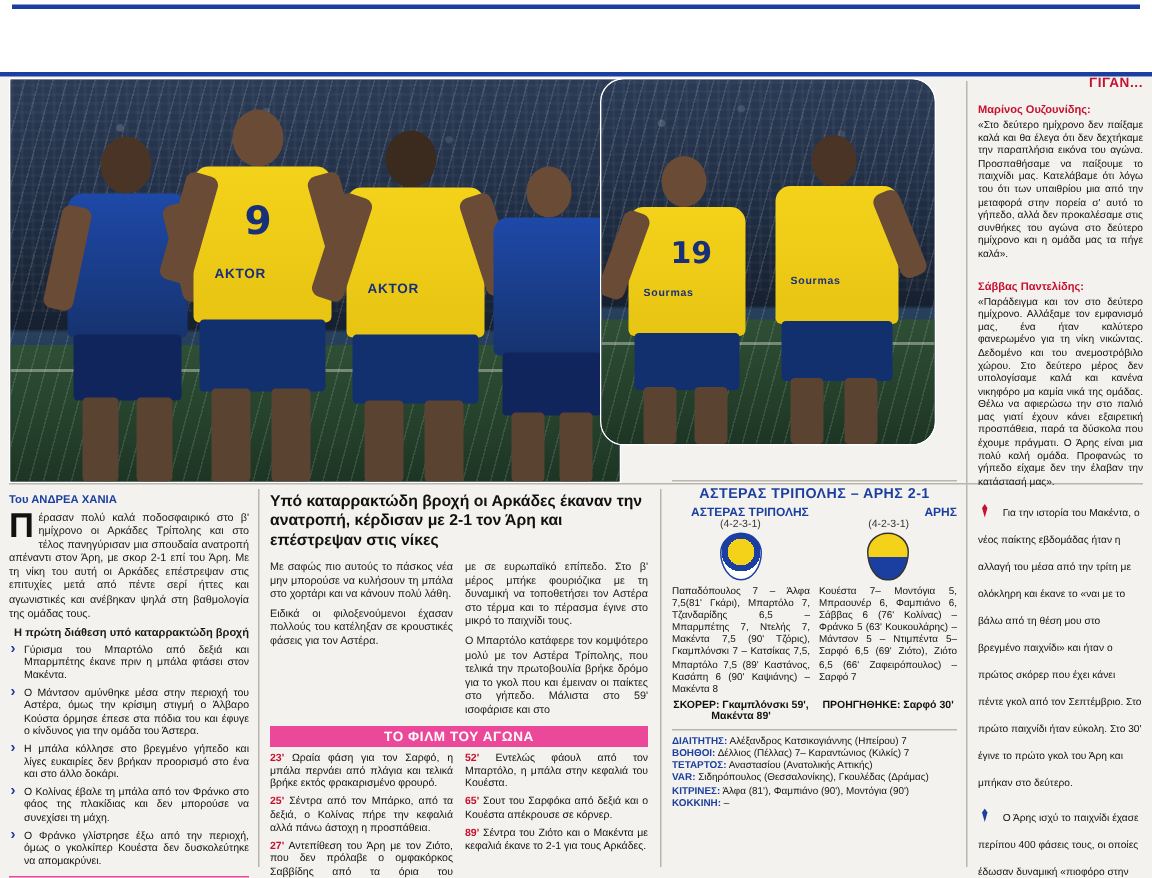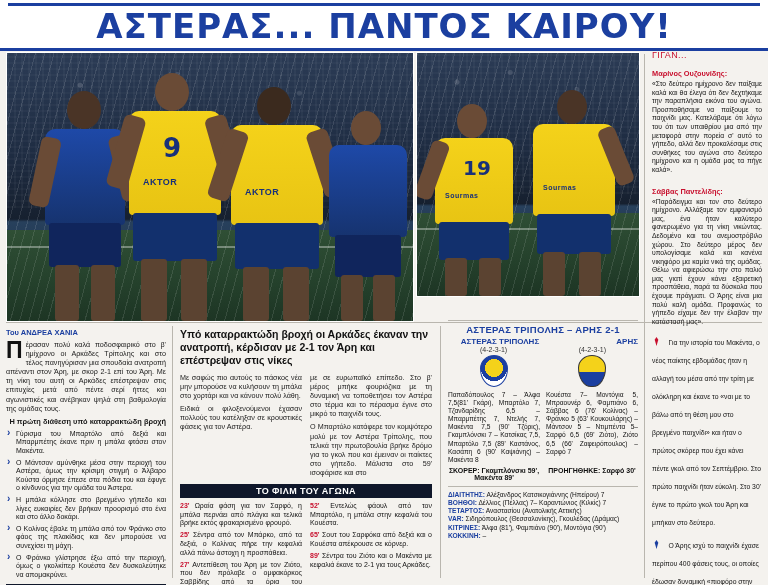--- a/index.html
+++ b/index.html
@@ -34,21 +34,21 @@
 
   
   .photos{
     position:absolute;left:6px;top:52px;width:640px;height:268px;
   }
   .photo{
     position:absolute;top:0;overflow:hidden;background:#21324a;
     border:1px solid #ffffff;
   }
   .photo.main{left:0;width:406px;height:268px;}
-  .photo.side{left:410px;width:222px;height:243px;}
+  .photo.side{left:394px;width:222px;height:243px;border-radius:16px;}
 
   
   .bg-stadium{
     position:absolute;inset:0;
     background:
       radial-gradient(circle at 18% 12%, rgba(255,255,255,.16) 0 2px, rgba(0,0,0,0) 3px),
       radial-gradient(circle at 42% 8%, rgba(255,255,255,.12) 0 2px, rgba(0,0,0,0) 3px),
       radial-gradient(circle at 72% 15%, rgba(255,255,255,.10) 0 2px, rgba(0,0,0,0) 3px),
       linear-gradient(180deg,#2b3b55 0%, #1e2c42 38%, #16202f 62%, #27405c 63%, #1b2b3f 100%);
   }
@@ -100,21 +100,21 @@
     font-size:7.2px;line-height:9.1px;text-align:justify;margin:0 0 4px 0;color:#1a1a1a;
   }
   .dropcap:first-letter{
     float:left;font-size:23px;line-height:18px;font-weight:bold;padding:1px 3px 0 0;color:#111;
   }
   .lead{
     font-size:10.5px;line-height:13px;font-weight:bold;color:#111;margin:0 0 6px 0;
   }
 
   .sect-head{
-    background:#0f172a;color:#fff;font-weight:bold;font-size:9px;
+    background:#ec4899;color:#fff;font-weight:bold;font-size:9px;
     text-align:center;padding:2px 0;letter-spacing:.4px;
   }
   li.tick{
     position:relative;list-style:none;font-size:7px;line-height:8.6px;margin:0 0 3px 0;
     padding-left:10px;text-align:justify;
   }
   ul.ticklist{margin:4px 0 0 0;padding:0;}
   li.tick:before{
     content:"›";position:absolute;left:1px;top:-1px;color:#1b3fa0;font-weight:bold;font-size:10px;
   }
@@ -141,37 +141,36 @@
     border:1px solid #333;
   }
   .squad{font-size:6.6px;line-height:8.1px;text-align:justify;}
   .scoreline{font-weight:bold;font-size:7px;text-align:center;}
   .ref{font-size:6.6px;line-height:8.2px;text-align:justify;}
   .ref b{color:#1b3fa0;}
   .red-label{color:#c8102e;font-weight:bold;}
 
   
   .rail-head{
-    color:#c8102e;font-weight:normal;font-size:9px;letter-spacing:.4px;margin-bottom:2px;
+    color:#c8102e;font-weight:bold;font-size:9px;letter-spacing:.4px;margin-bottom:2px;text-align:right;
   }
   .rail-sub{color:#c8102e;font-weight:bold;font-size:7.4px;}
   .rail p{font-size:6.8px;line-height:8.6px;text-align:justify;margin:0 0 5px 0;}
   .pin{
     display:inline-block;width:9px;height:9px;margin-right:3px;vertical-align:-1px;
   }
   .pin svg{display:block;}
 </style>
 </head>
 <body>
 
 <div class="page">
 
   <div class="masthead">
     <div class="rule-top"></div>
-    <div class="mast-title">ΑΣΤΕΡΑΣ... ΠΑΝΤΟΣ ΚΑΙΡΟΥ!</div>
   </div>
 
   <div class="photos">
 
     <div class="photo main">
       <div class="bg-stadium"></div>
       <div class="pitch"></div>
       <div class="rain"></div>
 
       <div class="player" style="left:30px;width:96px;height:236px;">

